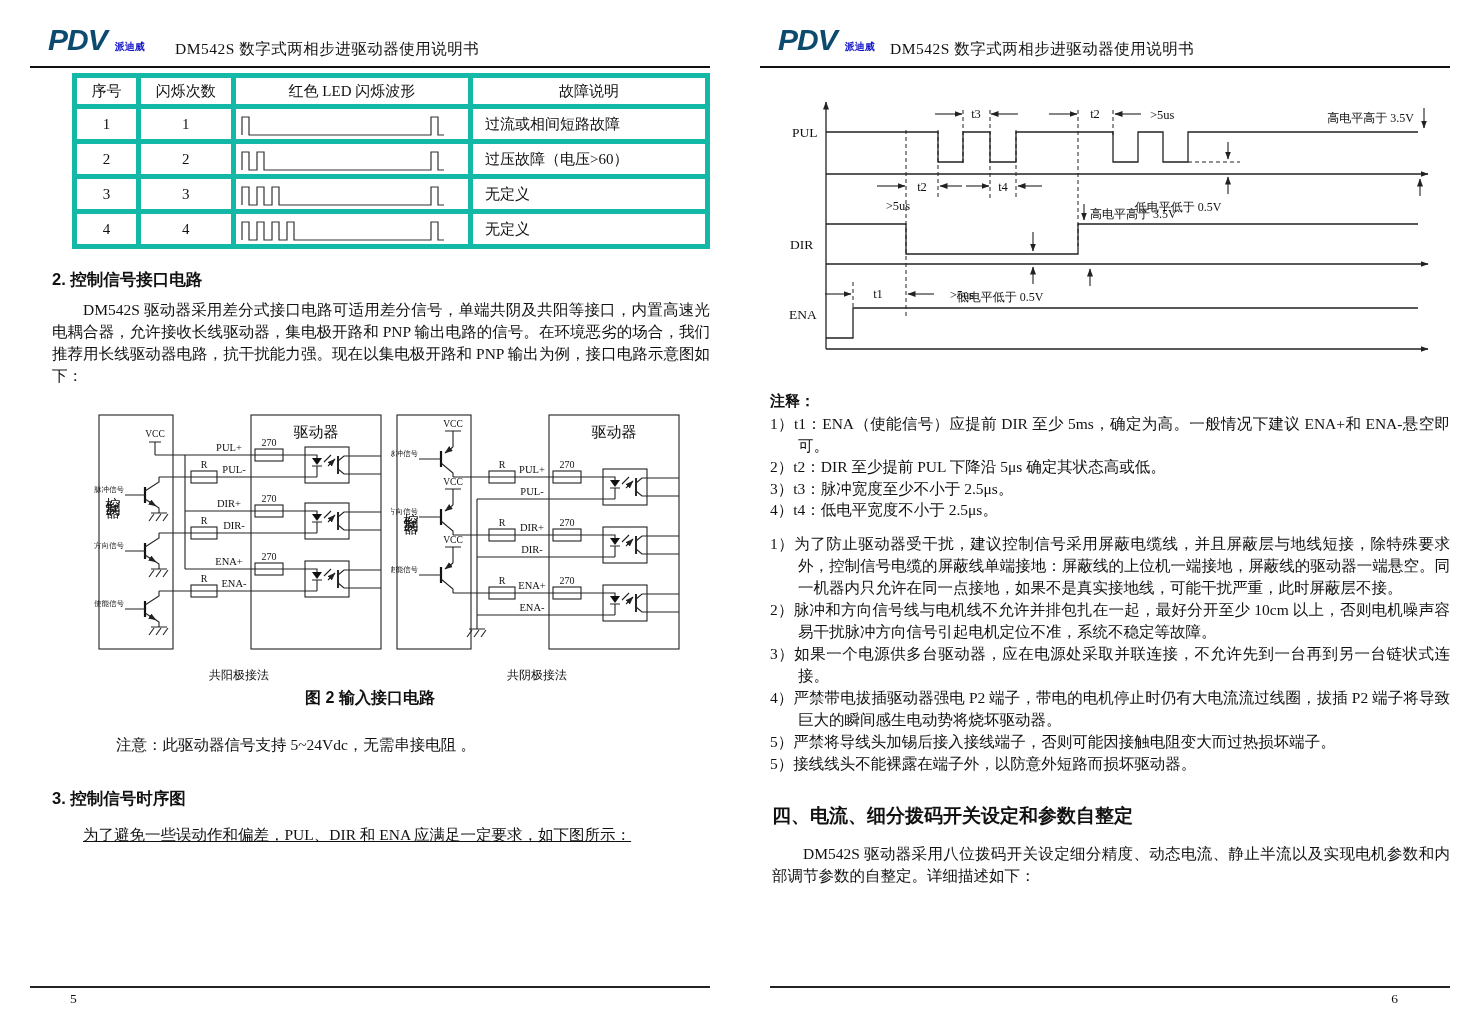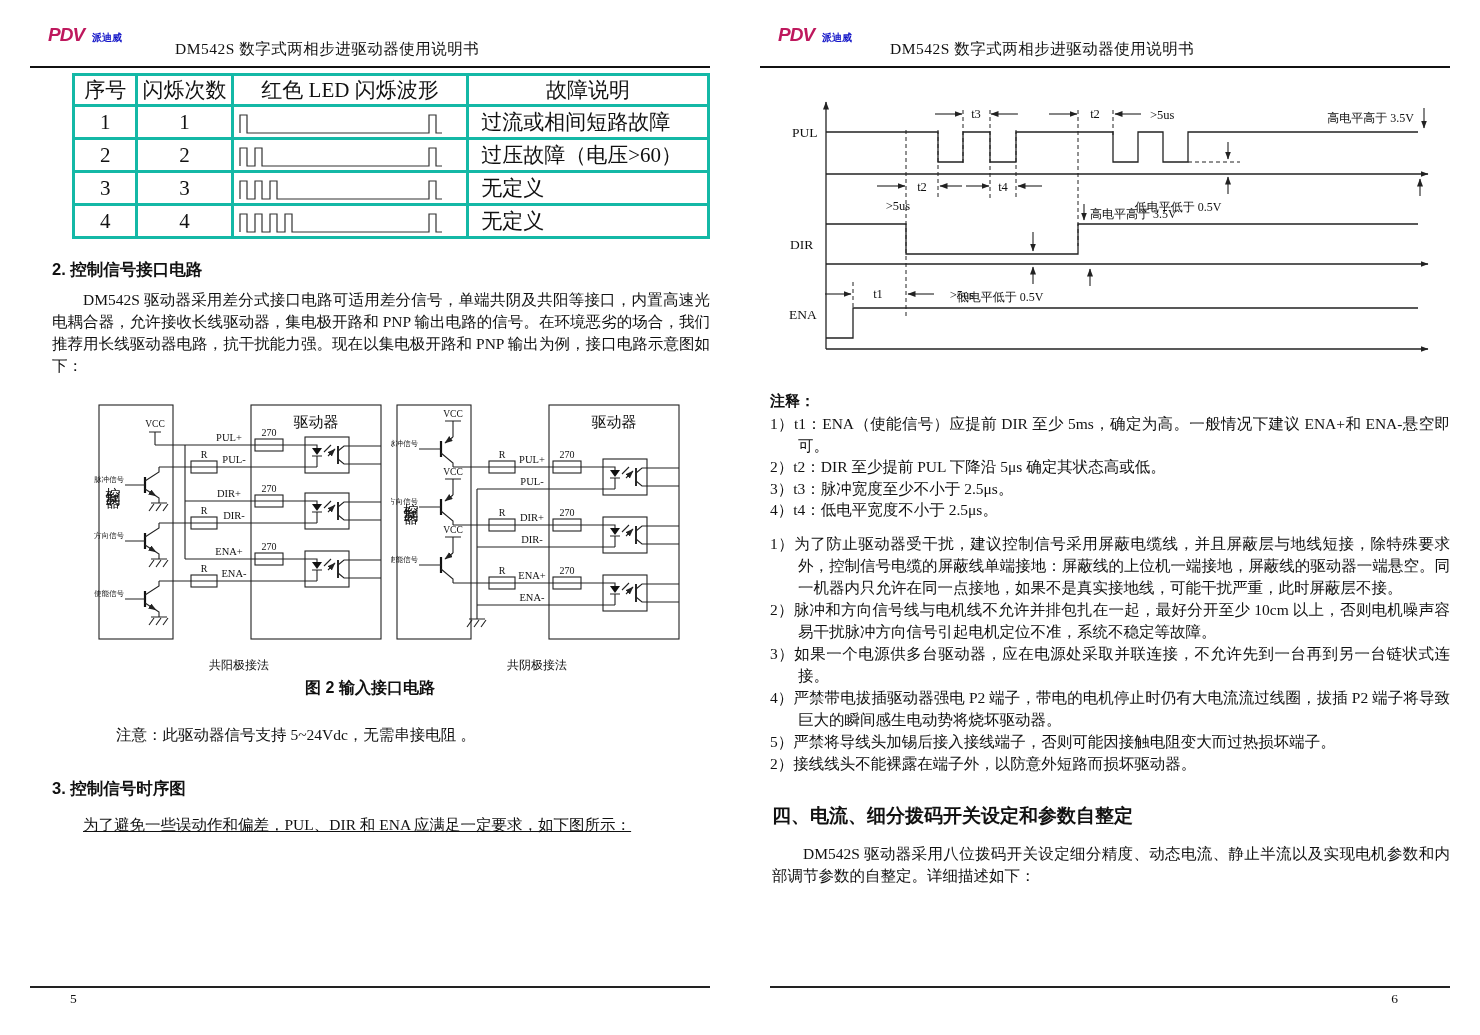--- a/index.html
+++ b/index.html
@@ -5,28 +5,28 @@
   html,body{margin:0;padding:0;background:#e8e8e8;}
   .sheet{position:relative;width:1480px;height:1035px;background:#ffffff;overflow:hidden;
          font-family:"Liberation Serif","DejaVu Serif",serif;color:#111;}
   .page{position:absolute;top:0;height:1035px;}
   .page-left{left:0;width:740px;padding:0 30px;box-sizing:border-box;}
   .page-right{left:740px;width:740px;padding:0 30px 0 20px;box-sizing:border-box;}
 
   .hdr{position:relative;height:66px;border-bottom:2px solid #111;}
   .logo{position:absolute;left:18px;top:25px;line-height:1;}
   .logo .pdv{font-family:"Liberation Sans","DejaVu Sans",sans-serif;font-weight:bold;font-style:italic;
-             font-size:19px;color:#be185d;letter-spacing:-1px;}
+             font-size:30px;color:#0c4a6e;letter-spacing:-1px;}
   .logo .sub{font-family:"Liberation Sans","DejaVu Sans",sans-serif;font-weight:bold;
              font-size:10px;color:#1315c8;margin-left:8px;}
   .doc-title{position:absolute;bottom:6px;font-size:15.5px;letter-spacing:0.5px;}
   .pl .doc-title{left:145px;} .pr .doc-title{left:130px;}
 
   table.fault{border-collapse:collapse;margin:5px 0 0 42px;}
-  table.fault td{border:3px solid #14b8a6;font-size:21px;text-align:center;padding:0;}
+  table.fault td{border:5px solid #14b8a6;font-size:15px;text-align:center;padding:0;}
   table.fault tr.hd td{height:26px;}
   table.fault tr.rw td{height:30px;}
   td.c-no{width:63px;} td.c-bl{width:97px;} td.c-wv{width:233px;} td.c-ds{width:237px;}
   td.c-ds.v{text-align:left;padding-left:12px;}
   td.c-wv svg{display:block;margin:2px auto 0 auto;}
 
   .h-sec{font-family:"Liberation Sans","DejaVu Sans",sans-serif;font-weight:bold;
          font-size:16.5px;margin:20px 0 0 22px;}
   .h-big{font-family:"Liberation Sans","DejaVu Sans",sans-serif;font-weight:bold;
          font-size:19px;margin:28px 0 0 12px;}
@@ -388,21 +388,21 @@
       <li>3）t3：脉冲宽度至少不小于 2.5μs。</li>
       <li>4）t4：低电平宽度不小于 2.5μs。</li>
     </ul>
 
     <ul class="plain wiring">
       <li>1）为了防止驱动器受干扰，建议控制信号采用屏蔽电缆线，并且屏蔽层与地线短接，除特殊要求外，控制信号电缆的屏蔽线单端接地：屏蔽线的上位机一端接地，屏蔽线的驱动器一端悬空。同一机器内只允许在同一点接地，如果不是真实接地线，可能干扰严重，此时屏蔽层不接。</li>
       <li>2）脉冲和方向信号线与电机线不允许并排包扎在一起，最好分开至少 10cm 以上，否则电机噪声容易干扰脉冲方向信号引起电机定位不准，系统不稳定等故障。</li>
       <li>3）如果一个电源供多台驱动器，应在电源处采取并联连接，不允许先到一台再到另一台链状式连接。</li>
       <li>4）严禁带电拔插驱动器强电 P2 端子，带电的电机停止时仍有大电流流过线圈，拔插 P2 端子将导致巨大的瞬间感生电动势将烧坏驱动器。</li>
       <li>5）严禁将导线头加锡后接入接线端子，否则可能因接触电阻变大而过热损坏端子。</li>
-      <li>2）接线线头不能裸露在端子外，以防意外短路而损坏驱动器。</li>
+      <li>5）接线线头不能裸露在端子外，以防意外短路而损坏驱动器。</li>
     </ul>
 
     <div class="h-big">四、电流、细分拨码开关设定和参数自整定</div>
     <div class="para" style="margin-left:12px;margin-top:14px;">DM542S 驱动器采用八位拨码开关设定细分精度、动态电流、静止半流以及实现电机参数和内部调节参数的自整定。详细描述如下：</div>
 
     <div class="footer">
       <div class="pagenum">6</div>
     </div>
   </div>
 </div>

